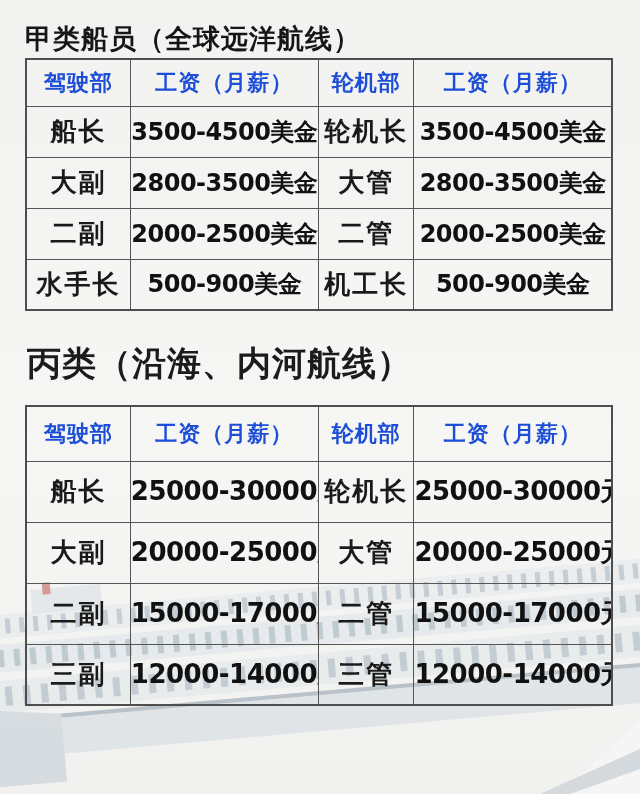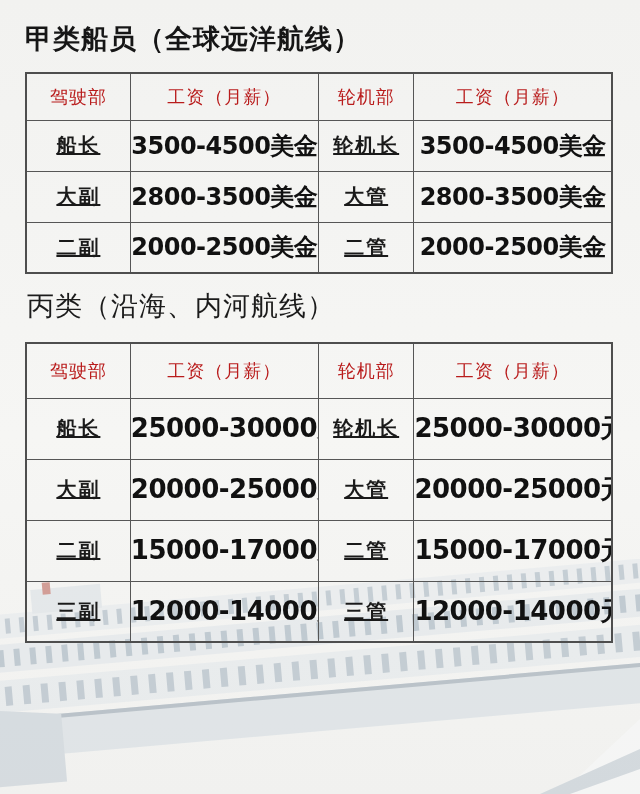--- a/index.html
+++ b/index.html
@@ -5,56 +5,56 @@
   * { margin:0; padding:0; box-sizing:border-box; }
   html,body { width:640px; height:794px; overflow:hidden; }
   body {
     font-family:"Liberation Serif","DejaVu Serif",serif;
     background:linear-gradient(180deg,#f2f2f0 0%,#f6f6f4 55%,#f1f1ef 100%);
     color:#1b1b1b;
     position:relative;
   }
   .page { position:relative; width:640px; height:794px; padding:20px 26px 0 25px; z-index:1; }
 
-  .titles { margin-bottom:14px; }
+  .titles { }
   .doc-title {
     font-size:27px; font-weight:700; letter-spacing:1px;
     line-height:38px; color:#161616; white-space:nowrap;
   }
 
   table.salary-table {
     width:588px; border-collapse:collapse; table-layout:fixed;
     background:transparent;
     border:2px solid #4e4e4e;
   }
   .salary-table th, .salary-table td {
     border:1.5px solid #565656;
     text-align:center; vertical-align:middle;
     overflow:hidden; white-space:nowrap;
   }
   .salary-table th {
-    font-size:18px; font-weight:400; letter-spacing:1px; color:#b91c1c;
+    font-size:22px; font-weight:700; letter-spacing:1px; color:#1d4ed8;
   }
   td.zh {
-    font-size:20px; font-weight:600; letter-spacing:2px; color:#1a1a1a;text-decoration:underline;
+    font-size:26px; font-weight:600; letter-spacing:2px; color:#1a1a1a;
   }
   td.num {
     font-family:"DejaVu Sans","Liberation Sans",sans-serif;
     font-weight:700; color:#111; letter-spacing:-0.5px;
   }
 
   
   .table-ab th { height:47px; }
   .table-ab td { height:51px; }
   .table-ab td.num { font-size:24px; }
 
   
   .section-title {
-    margin:14px 0 18px 2px;
-    font-size:27px; font-weight:400; letter-spacing:1px; white-space:nowrap;
+    margin:30px 0 18px 2px;
+    font-size:34px; font-weight:700; letter-spacing:1px; white-space:nowrap;
   }
 
   
   .table-c th { height:55px; }
   .table-c td { height:61px; }
   .table-c td.num { font-size:26px; }
 
   .table-c-wrap { position:relative; }
   .watermark-holder { position:absolute; left:0; top:0; width:640px; height:794px; z-index:0; overflow:hidden; }
   .watermark-holder svg { position:absolute; left:0; bottom:0; }
@@ -122,20 +122,26 @@
         <td class="num">2800-3500美金</td>
         <td class="zh">大管</td>
         <td class="num">2800-3500美金</td>
       </tr>
       <tr>
         <td class="zh">二副</td>
         <td class="num">2000-2500美金</td>
         <td class="zh">二管</td>
         <td class="num">2000-2500美金</td>
       </tr>
+      <tr>
+        <td class="zh">水手长</td>
+        <td class="num">500-900美金</td>
+        <td class="zh">机工长</td>
+        <td class="num">500-900美金</td>
+      </tr>
     </tbody>
   </table>
 
   <div class="section-title">丙类（沿海、内河航线）</div>
 
   <div class="table-c-wrap">
     <table class="salary-table table-c">
       <colgroup>
         <col style="width:17.8%">
           <col style="width:32.1%">

